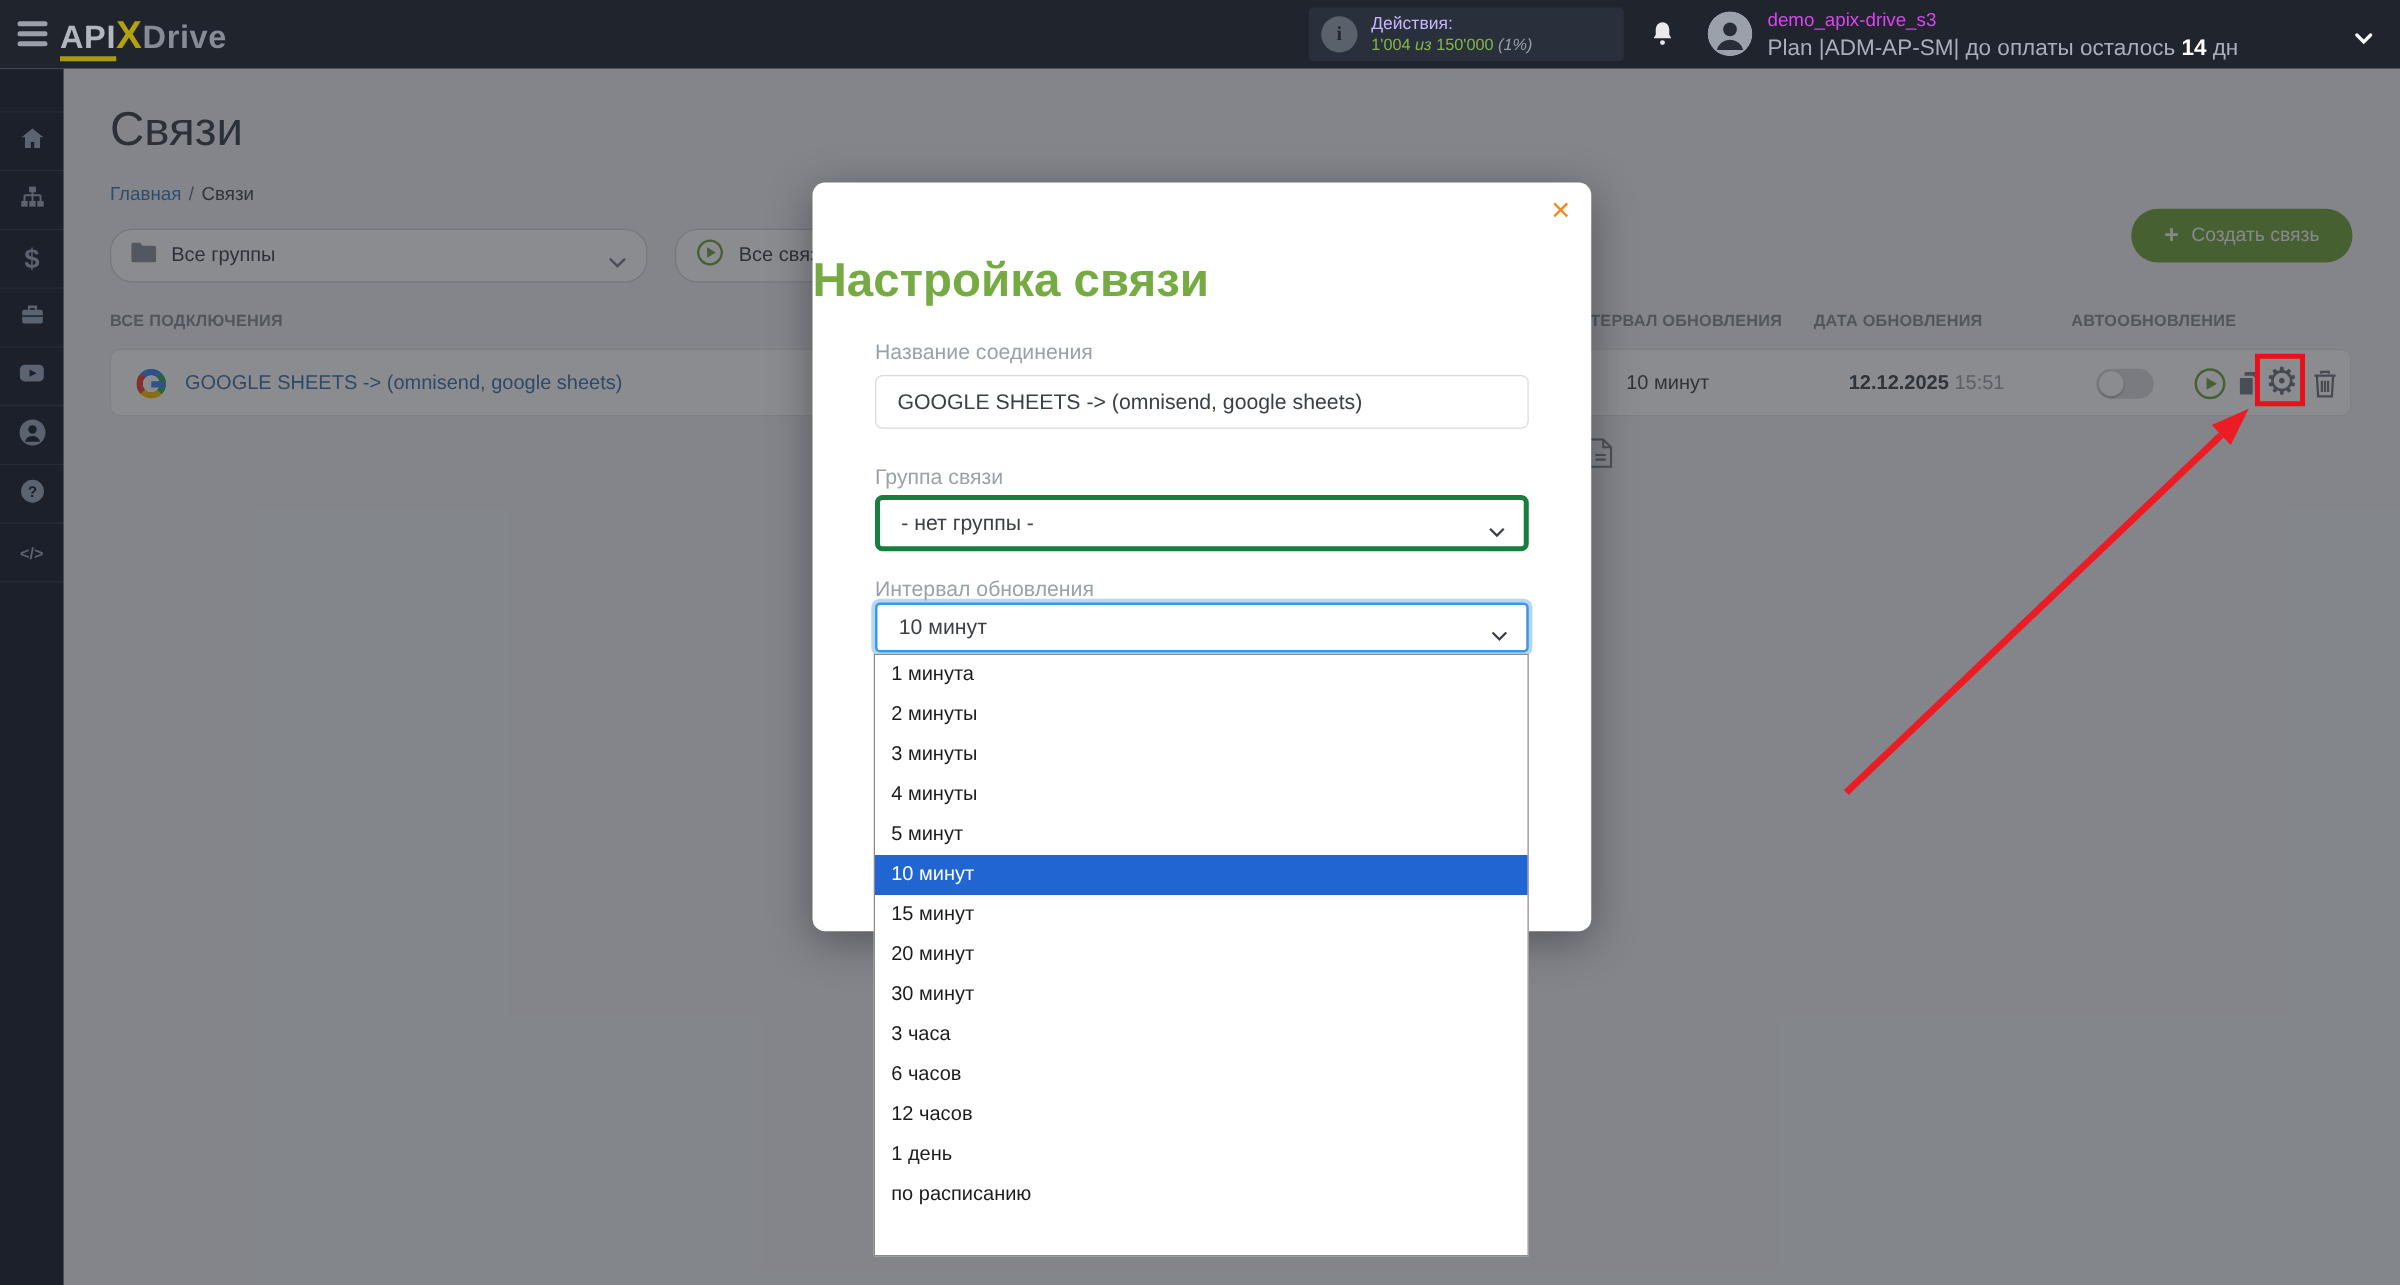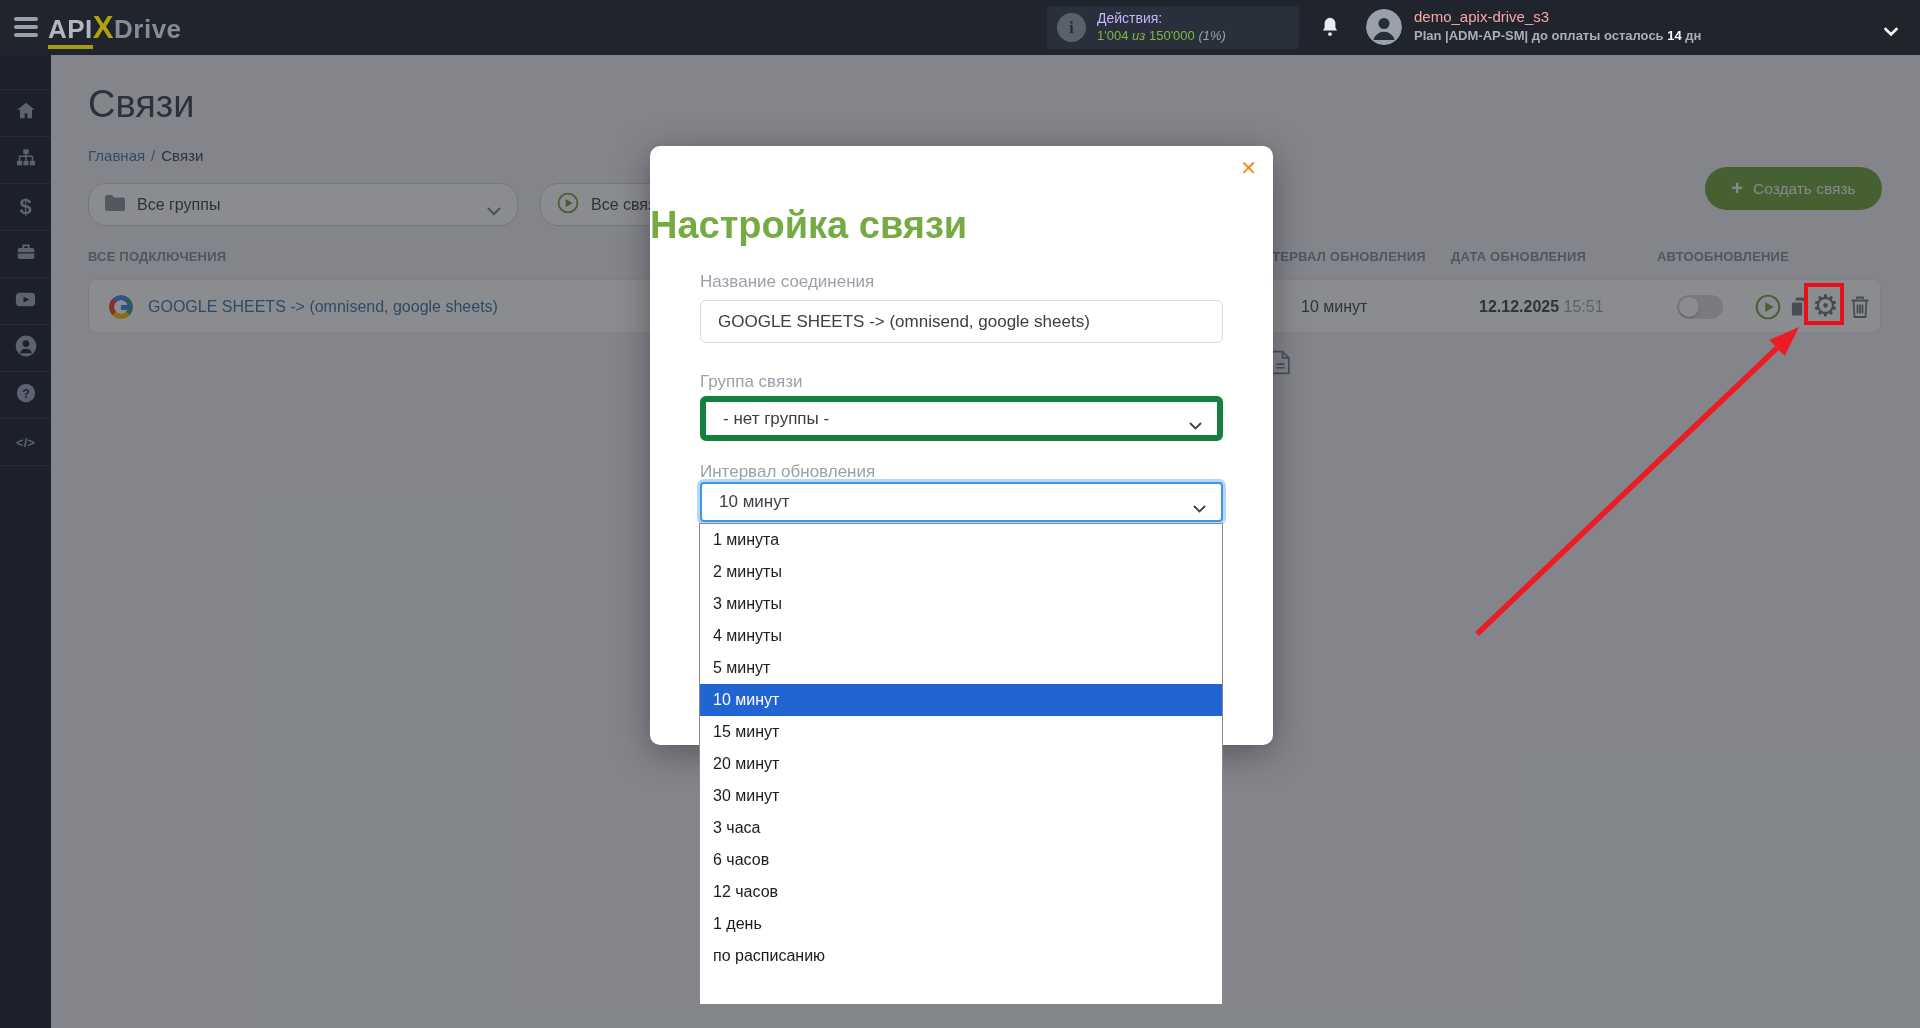--- a/index.html
+++ b/index.html
@@ -17,22 +17,22 @@
   #actions-box { position:absolute; left:1047px; top:6px; width:252px; height:43px; background:#2a303b; border-radius:4px; }
   #actions-box .info-ic { position:absolute; left:10px; top:7px; width:29px; height:29px; border-radius:50%;
      background:#5a616b; color:#23272f; font-weight:bold; font-size:16px; text-align:center; line-height:29px; font-family:"Liberation Serif",serif; }
   #actions-box .l1 { position:absolute; left:50px; top:4px; color:#c4b5fd; font-size:14px; }
   #actions-box .l2 { position:absolute; left:50px; top:22px; font-size:13px; color:#84b547; }
   #actions-box .l2 .it { font-style:italic; }
   #actions-box .l2 .pc { color:#98a0aa; font-style:italic; }
   #bell { position:absolute; left:1320px; top:15px; }
   #avatar { position:absolute; left:1366px; top:9px; width:36px; height:36px; border-radius:50%; overflow:hidden; }
   #user-block { position:absolute; left:1414px; top:8px; }
-  #user-block .uname { color:#fca5a5; font-size:15px; }
-  #user-block .uplan { color:#a9afb8; font-size:13px; margin-top:3px;font-weight:bold; }
+  #user-block .uname { color:#d946ef; font-size:15px; }
+  #user-block .uplan { color:#a9afb8; font-size:18px; margin-top:3px; }
   #user-block .uplan b { color:#fdfdfe; }
   #hdr-chevron { position:absolute; left:1884px; top:23px; }
 
   
   #sidebar { position:absolute; left:0; top:55px; width:51px; height:973px; background:#1b202a; z-index:20; }
   #sidebar .cell { width:51px; height:47px; display:flex; align-items:center; justify-content:center;
      border-bottom:1px solid rgba(255,255,255,0.05); cursor:pointer; }
   #sidebar .spacer { height:35px; border-bottom:1px solid rgba(255,255,255,0.05); }
   #sidebar .glyph { color:#5b6270; font-weight:bold; }
 
@@ -82,21 +82,21 @@
 
   
   #modal { position:absolute; left:650px; top:146px; width:623px; height:599px; background:#fff; border-radius:10px;
      box-shadow:0 8px 35px rgba(0,0,0,.35); z-index:50; }
   #modal-close { position:absolute; right:16px; top:10px; color:#f6891e; font-size:20px; font-weight:bold; cursor:pointer; }
   #modal-title { position:absolute; left:0; top:58px; width:100%; text-align:left; font-size:38px; font-weight:bold; color:#76ab43; }
   .m-label { position:absolute; left:50px; font-size:17px; color:#9aa1a9; }
   #m-label-0 { top:126px; } #m-label-1 { top:226px; } #m-label-2 { top:316px; }
   #m-input { position:absolute; left:50px; top:154px; width:523px; height:43px; border:1px solid #d7dade; border-radius:6px;
      font-size:17px; color:#3b4047; padding:0 17px; font-family:inherit; background:#fff; }
-  .m-select { position:absolute; left:50px; width:523px; background:#fff; border:6px solid #15803d; border-radius:6px;
+  .m-select { position:absolute; left:50px; width:523px; background:#fff; border:4px solid #15803d; border-radius:6px;
      display:flex; align-items:center; padding:0 17px; font-size:17px; color:#3b4047; cursor:pointer; }
   #m-select-1 { top:250px; height:45px; }
   #m-select-2 { top:336px; height:40px; border:2px solid #3d97e8; border-radius:4px;
      box-shadow:0 0 0 3px rgba(110,175,235,.5); }
   .m-select .schev { position:absolute; right:15px; top:50%; margin-top:-4px; }
 
   
   #dd-list { position:absolute; left:699px; top:523px; width:524px; height:482px; background:#fff;
      border:1px solid #8a8a8a; z-index:60; }
   .dd-option { height:32px; line-height:32px; padding-left:13px; font-size:16px; color:#1c1c1e; cursor:pointer; }

